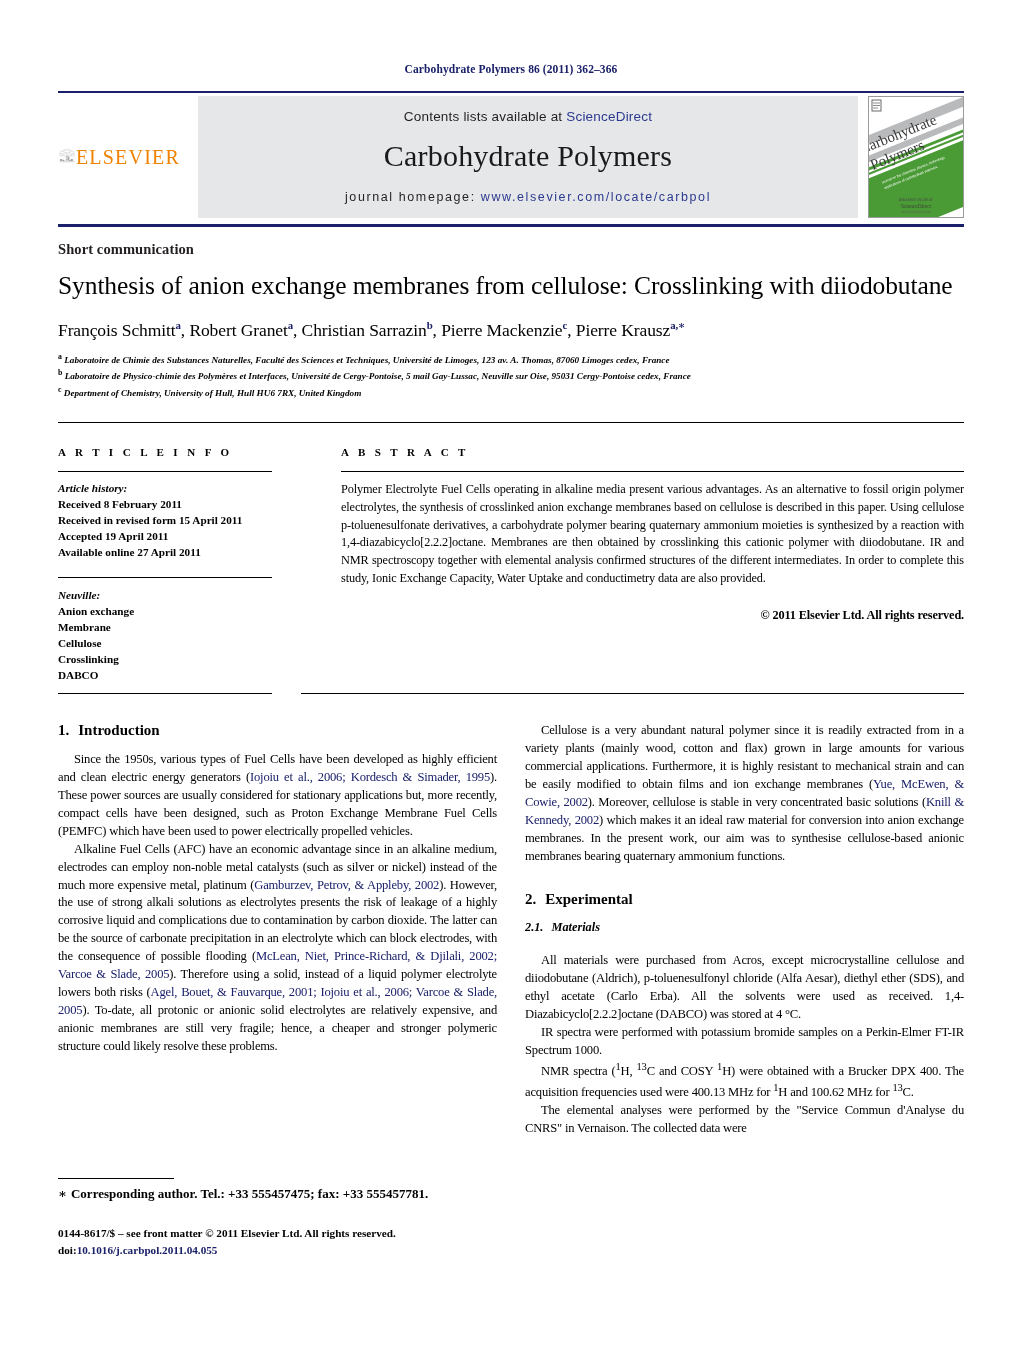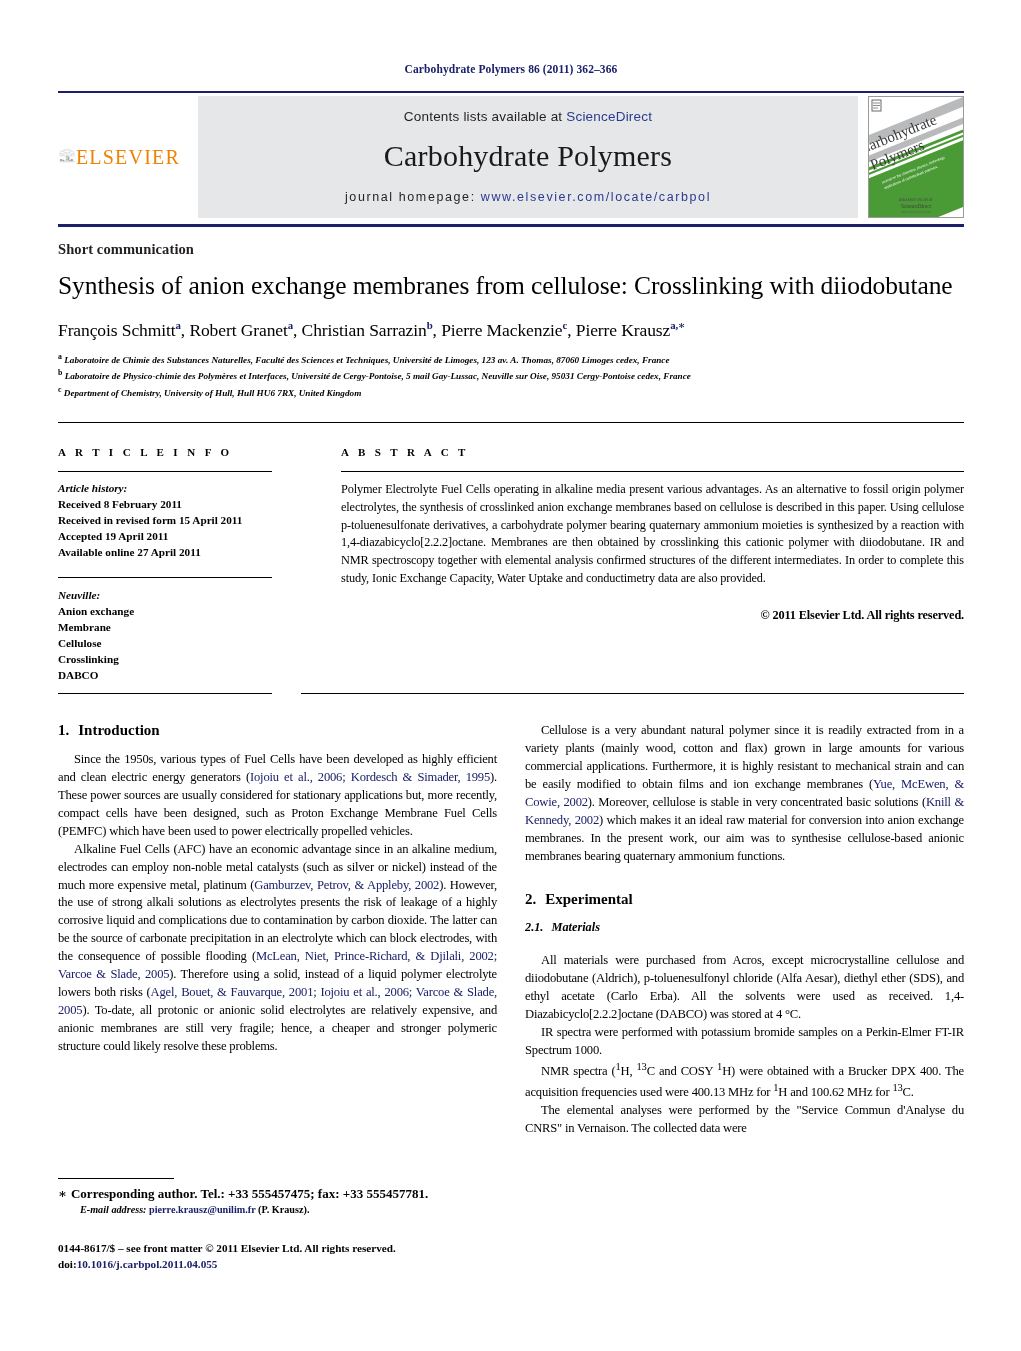--- a/index.html
+++ b/index.html
@@ -467,23 +467,18 @@
         <p class="para">The elemental analyses were performed by the "Service Commun d'Analyse du CNRS" in Vernaison. The collected data were</p>
       </div>
     </div>
   </div>
 
   <div class="foot">
     <div class="foot-rule"></div>
     <div class="fn">
       <span class="star">∗</span><span>Corresponding author. Tel.: +33 555457475; fax: +33 555457781.</span>
     </div>
-    <div class="fn2">
-      <span class="lbl">E-mail address:</span>
-      <span class="mail">pierre.krausz@unilim.fr</span>
-      <span>(P. Krausz).</span>
-    </div>
     <div class="issn">
       <div>0144-8617/$ – see front matter © 2011 Elsevier Ltd. All rights reserved.</div>
       <div><span>doi:</span><span class="doi">10.1016/j.carbpol.2011.04.055</span></div>
     </div>
   </div>
 </div>
 
 </body></html>

